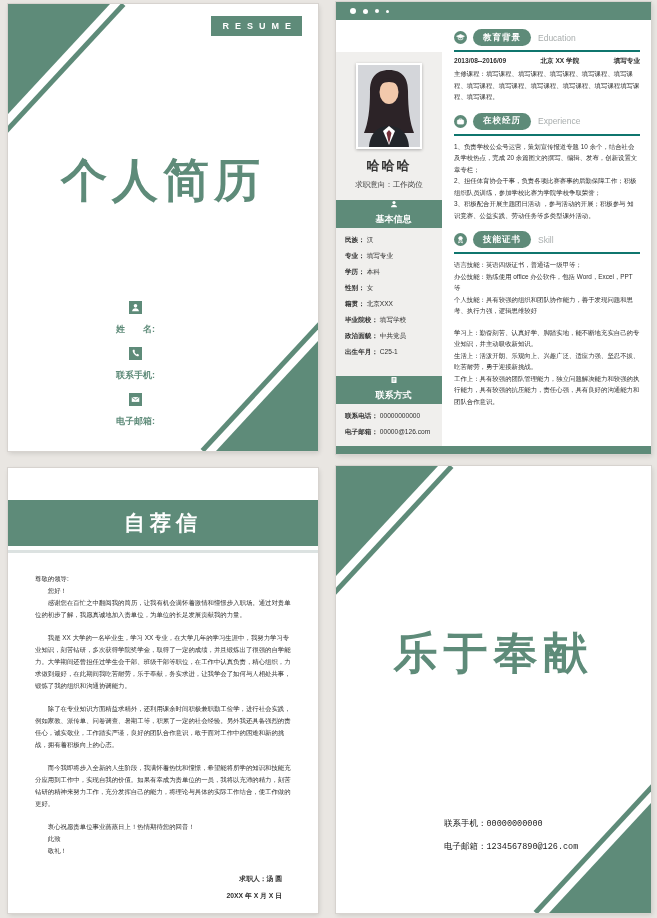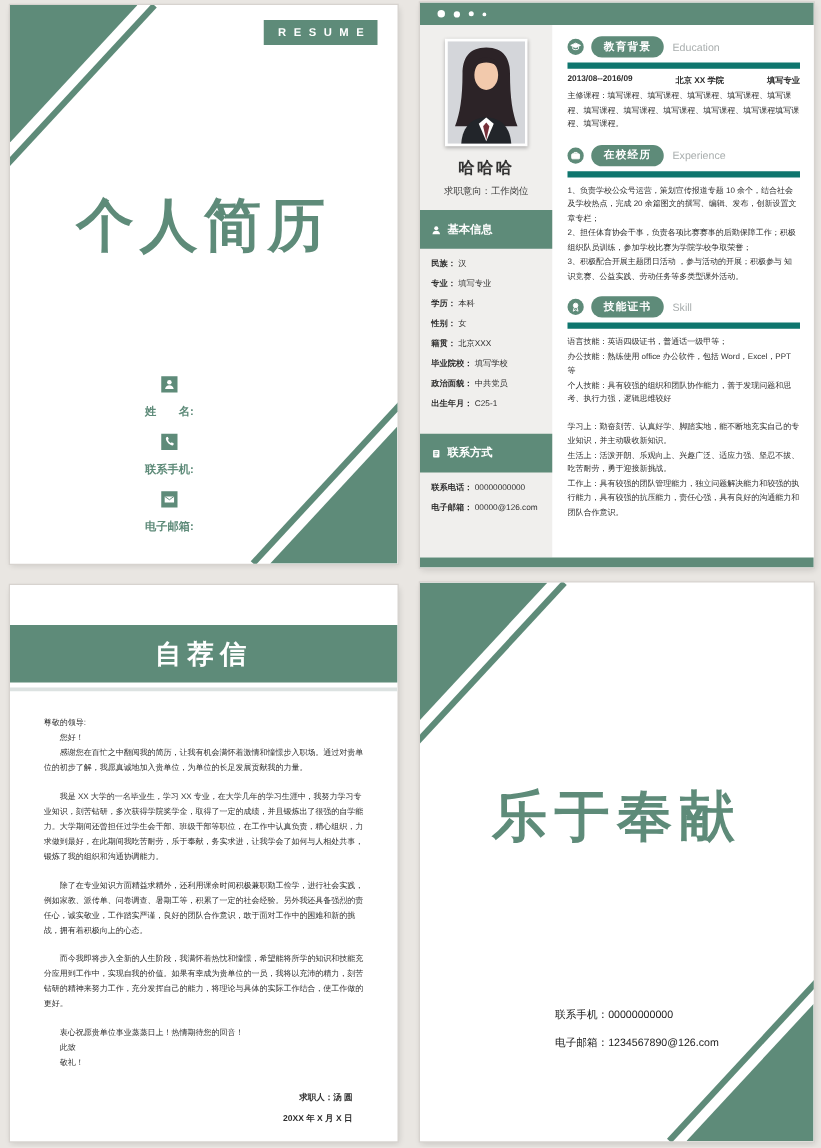--- a/index.html
+++ b/index.html
@@ -25,54 +25,54 @@
   .c-row{display:flex;align-items:center;gap:9px;margin-bottom:11px;flex-direction:column;}
   .c-ico{width:13px;height:13px;background:var(--g);display:flex;align-items:center;justify-content:center;flex:0 0 auto;}
   .c-ico svg{width:9px;height:9px;fill:#fff;}
   .c-label{font-size:9px;font-weight:bold;color:var(--g);}
 
   
   .p2-header{height:18px;background:var(--g);display:flex;align-items:center;gap:7px;padding-left:14px;flex:0 0 auto;}
   .dot{border-radius:50%;background:#fff;}
   .d1{width:6px;height:6px;}.d2{width:5px;height:5px;}.d3{width:4px;height:4px;}.d4{width:3px;height:3px;}
   .p2-body{flex:1;display:flex;min-height:0;}
-  .sidebar{width:106px;background:#f0efed;display:flex;flex-direction:column;align-items:center;flex:0 0 auto;}
+  .sidebar{width:106px;background:#f0efed;display:flex;flex-direction:column;align-items:center;flex:0 0 auto;margin-top:32px;}
   .photo{margin-top:11px;width:62px;height:82px;background:#fff;padding:2px;box-shadow:0 1px 3px rgba(0,0,0,.28);}
   .photo svg{display:block;width:62px;height:82px;}
   .res-name{margin-top:8px;font-size:13px;font-weight:bold;color:#333;letter-spacing:2px;}
   .res-intent{margin-top:5px;font-size:7.5px;color:#3a3a3a;}
-  .side-title{margin-top:10px;width:100%;height:31px;background:var(--g);color:#fff;display:flex;align-items:center;gap:5px;padding-left:9px;font-size:9px;font-weight:bold;box-sizing:border-box;}
+  .side-title{margin-top:10px;width:100%;height:31px;background:var(--g);color:#fff;display:flex;align-items:center;gap:5px;padding-left:9px;font-size:9px;font-weight:bold;box-sizing:border-box;flex-direction:column;}
   .side-title svg{width:8px;height:8px;fill:#fff;}
   .side-items{width:100%;padding:8px 4px 2px 9px;box-sizing:border-box;}
   .side-items p{margin:0 0 7px 0;font-size:6.6px;color:var(--ink);}
   .side-items b{font-weight:bold;}
   .main{flex:1;background:#fff;padding:9px 11px 0 12px;box-sizing:border-box;}
   .sec{margin-bottom:10px;}
-  .sec-head{display:flex;align-items:center;gap:6px;padding-bottom:4px;border-bottom:5px solid #0f766e;margin-bottom:5px;}
+  .sec-head{display:flex;align-items:center;gap:6px;padding-bottom:4px;border-bottom:2px solid #0f766e;margin-bottom:5px;}
   .sec-ico{width:13px;height:13px;border-radius:50%;background:var(--g);display:flex;align-items:center;justify-content:center;flex:0 0 auto;}
   .sec-ico svg{width:9px;height:9px;fill:#fff;stroke:#fff;}
   .sec-pill{background:var(--g);color:#fff;font-size:8.5px;font-weight:bold;padding:2.5px 10px;border-radius:9px;letter-spacing:1px;}
   .sec-sub{color:var(--sub);font-size:8.5px;margin-left:1px;}
   .edu-row{display:flex;justify-content:space-between;font-size:6.6px;font-weight:bold;color:var(--ink);margin:3px 0 2px 0;}
   .ptext p{margin:0;font-size:6.4px;color:var(--ink);line-height:11.5px;}
   .p2-footer{height:8px;background:var(--g);flex:0 0 auto;}
 
   
   .p3-top{height:32px;}
   .p3-banner{height:46px;background:var(--g);display:flex;align-items:center;justify-content:center;color:#ffffff;font-size:21px;font-weight:bold;letter-spacing:5px;}
   .p3-rule{height:3px;background:#dce2e1;margin-top:4px;}
   .letter-body{padding:20px 27px 0 27px;}
   .letter-body p{margin:0;font-size:6.4px;color:var(--ink);line-height:12px;text-indent:2em;}
   .letter-body p:first-child{text-indent:0;}
   .letter-body p:nth-child(n+4):nth-child(-n+7){margin-top:11px;}
   .letter-sign{margin-top:13px;text-align:right;padding-right:36px;font-size:6.8px;font-weight:bold;color:var(--ink);line-height:17px;}
 
   
   .p4-title{position:absolute;top:158px;left:0;width:100%;text-align:center;font-size:44px;font-weight:bold;color:var(--g);letter-spacing:6px;}
-  .p4-contact{position:absolute;top:340px;left:108px;font-size:8.5px;color:#222;}
+  .p4-contact{position:absolute;top:352px;left:108px;font-size:8.5px;color:#222;font-family:Liberation Mono, monospace;}
   .p4-contact div{margin-bottom:11px;}
 </style>
 </head>
 <body>
 
 <div class="canvas">
 
   <div class="page p1">
     <div class="decor">
       <div class="tri"></div>

